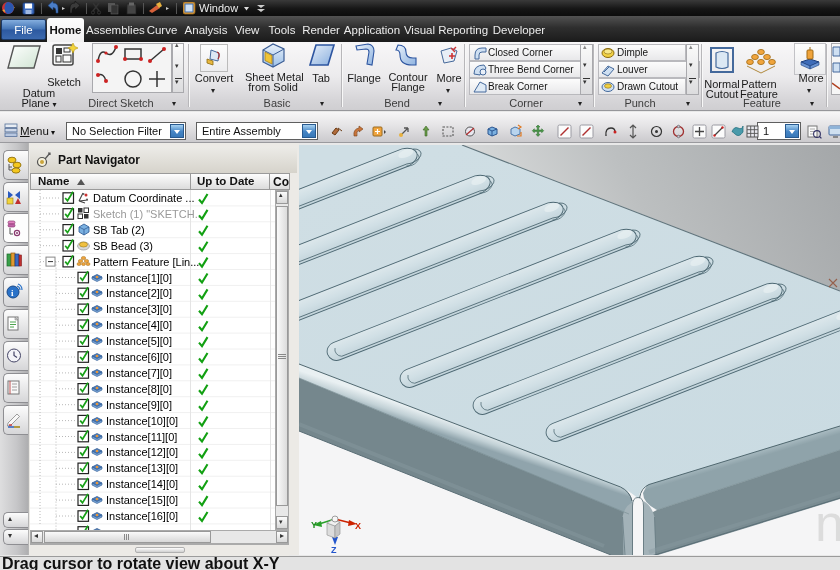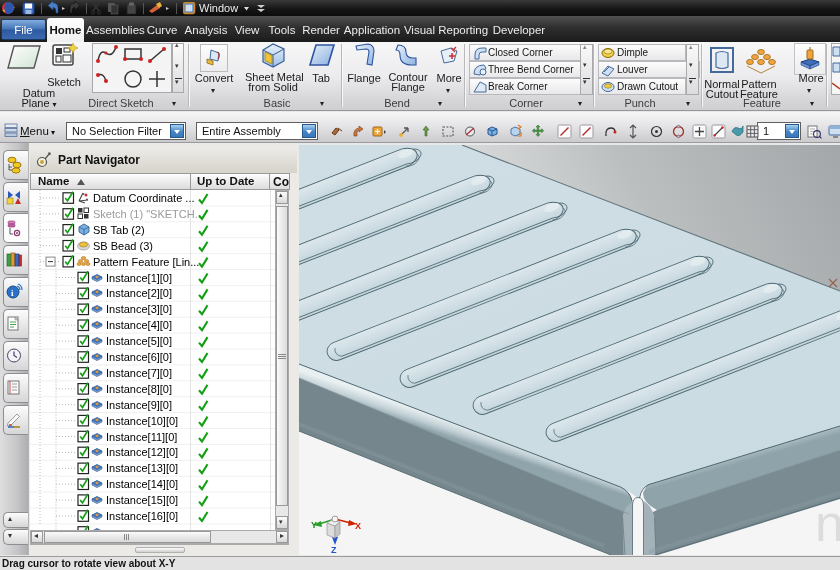--- a/index.html
+++ b/index.html
@@ -47,21 +47,21 @@
     background:linear-gradient(#fcfcfc,#d6d6d8);border:1px solid #8e8e92;border-right:none;
     box-sizing:border-box;}
   #paneltitle{left:30px;top:147px;width:267px;height:26px;
     background:linear-gradient(#ecebe7,#d6d3cb);
     font-size:12px;font-weight:bold;color:#111;line-height:26px;}
   #colhdr{left:30px;top:173px;width:260px;height:17px;
     background:linear-gradient(#fdfdfd,#dcdcdc);border:1px solid #9a9a9a;
     box-sizing:border-box;}
   #statusbar{left:0;top:556px;width:840px;height:14px;background:#e3e3e3;
     border-top:1px solid #9b9b9b;box-sizing:border-box;
-    font-size:10px;font-weight:bold;color:#111;line-height:13px;}
+    font-size:16px;font-weight:bold;color:#111;line-height:13px;}
   .icon{position:absolute;}
 </style>
 </head>
 <body>
 <div id="app">
 <div class="abs" id="titlebar"></div>
 <svg class="abs" style="left:0;top:0;" width="260" height="16" viewBox="0 0 260 16">
  <circle cx="8" cy="8" r="6" fill="#c33"></circle>
  <path d="M3 10 A6.5 4 -20 0 0 14 7" fill="none" stroke="#e9a33a" stroke-width="2"></path>
  <path d="M8 2 a6 6 0 0 1 0 12 a3.5 6 0 0 1 0-12z" fill="#2a56b0"></path>

